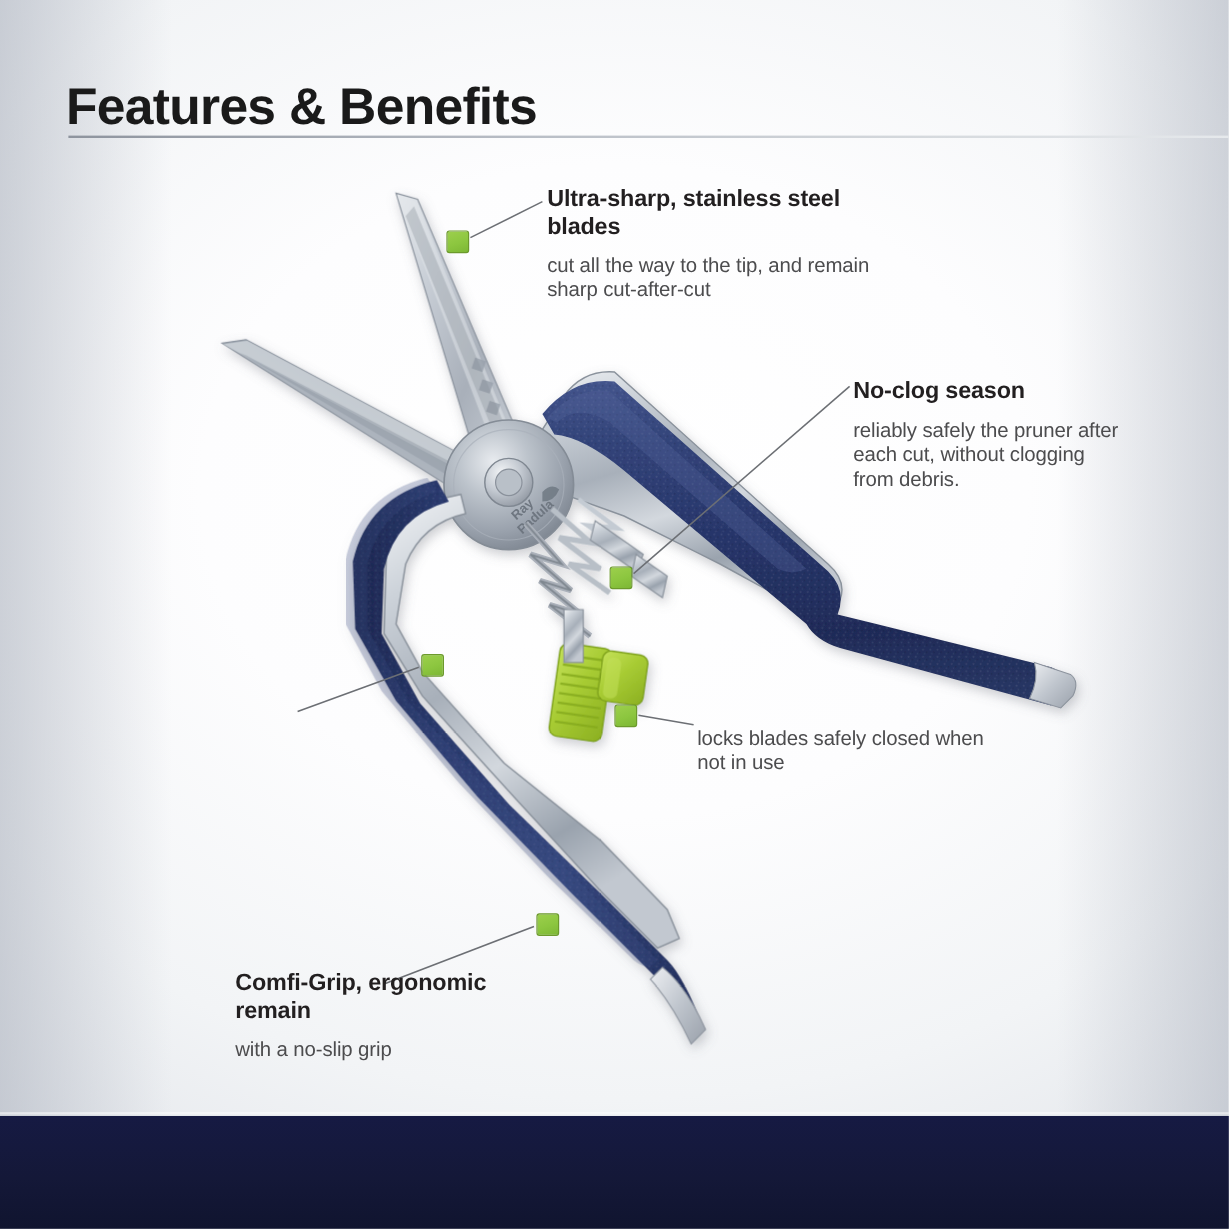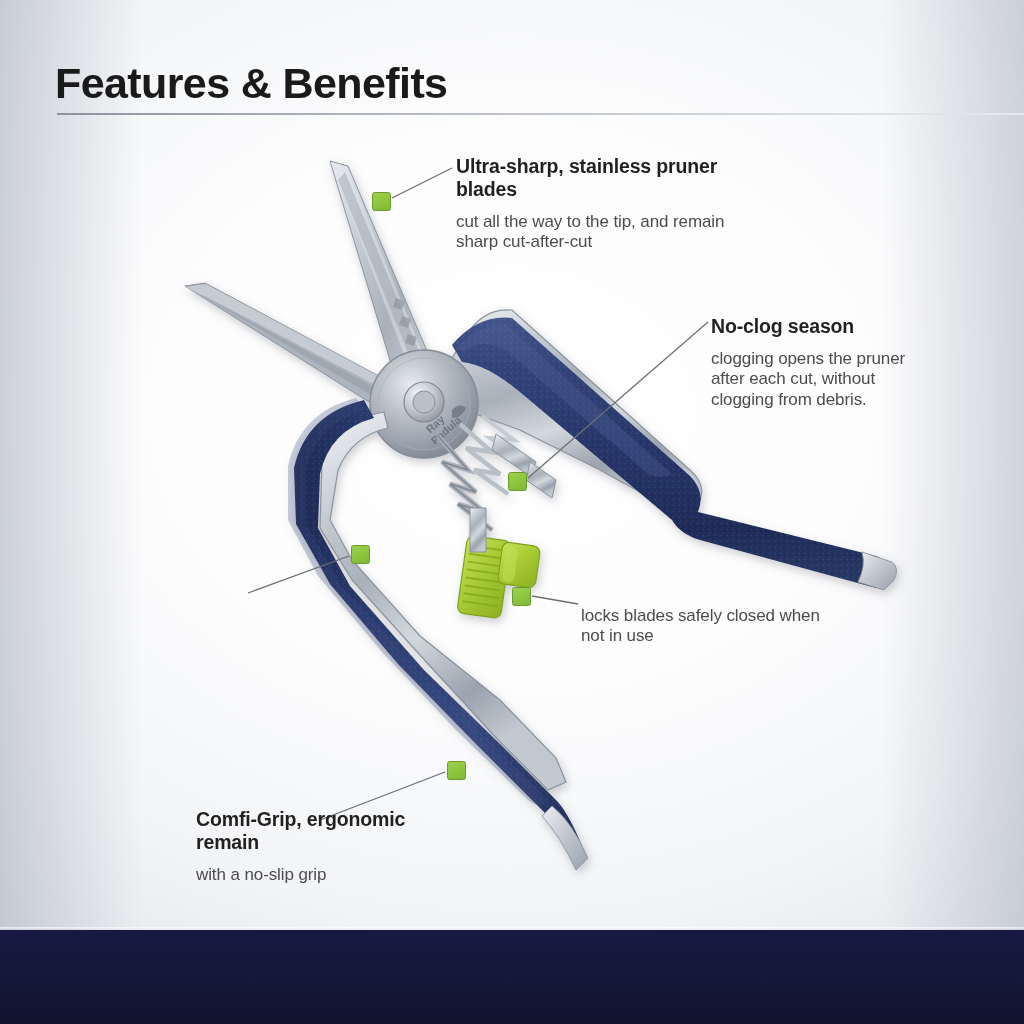--- a/index.html
+++ b/index.html
@@ -16,21 +16,21 @@
     background:
       radial-gradient(120% 95% at 50% 40%, #ffffff 0%, #fdfdfe 28%, #f2f4f6 52%, #e2e5ea 72%, #cfd3da 88%, #c6cad2 100%);
   }
   .bg-vignette{
     position:absolute;left:0;top:0;width:1024px;height:1024px;
     background:linear-gradient(90deg,rgba(170,176,188,.55) 0%,rgba(255,255,255,0) 14%,rgba(255,255,255,0) 86%,rgba(170,176,188,.5) 100%);
   }
 
   
   .title{
-    position:absolute;left:55px;top:62px;
+    position:absolute;left:55px;top:68px;
     font-size:43px;font-weight:bold;color:#1a1a1a;
     letter-spacing:-.6px;line-height:1;
     white-space:nowrap;
   }
   .title-rule{
     position:absolute;left:57px;top:113px;width:967px;height:2px;
     background:linear-gradient(90deg,#8e949e 0%,#b9bec6 40%,#d6dade 75%,#e6e9ec 100%);
   }
 
   
@@ -260,27 +260,27 @@
     </g>
   </svg>
 
   <div class="marker" id="mk-blades"></div>
   <div class="marker" id="mk-spring"></div>
   <div class="marker" id="mk-safety"></div>
   <div class="marker" id="mk-aluminum"></div>
   <div class="marker" id="mk-comfi"></div>
 
   <div class="callout" id="co-blades">
-    <p class="hd">Ultra-sharp, stainless pruner blades</p>
+    <p class="hd">Ultra-sharp, stainless steel blades</p>
     <p class="bd">cut all the way to the tip, and remain sharp cut-after-cut</p>
   </div>
 
   <div class="callout" id="co-spring">
     <p class="hd">No-clog season</p>
-    <p class="bd">clogging opens the pruner after each cut, without clogging from debris.</p>
+    <p class="bd">reliably safely the pruner after each cut, without clogging from debris.</p>
   </div>
 
   <div class="callout" id="co-safety">
     <p class="bd">locks blades safely closed when not in use</p>
   </div>
 
 
   <div class="callout" id="co-comfi">
     <p class="hd">Comfi-Grip, ergonomic remain</p>
     <p class="bd">with a no-slip grip</p>

